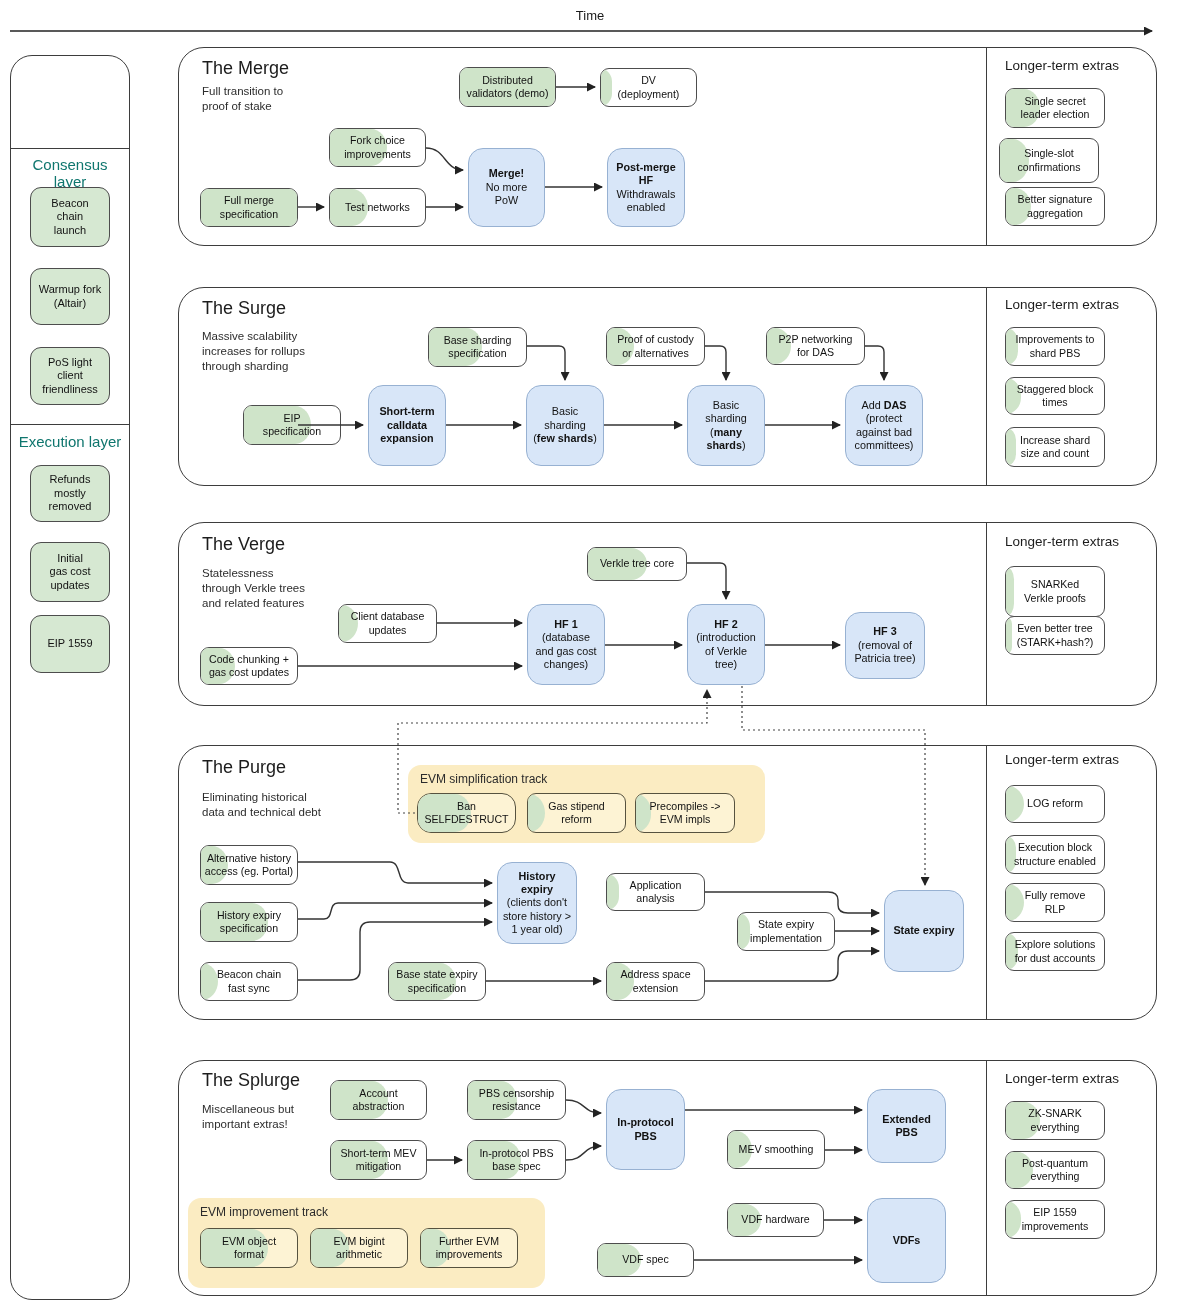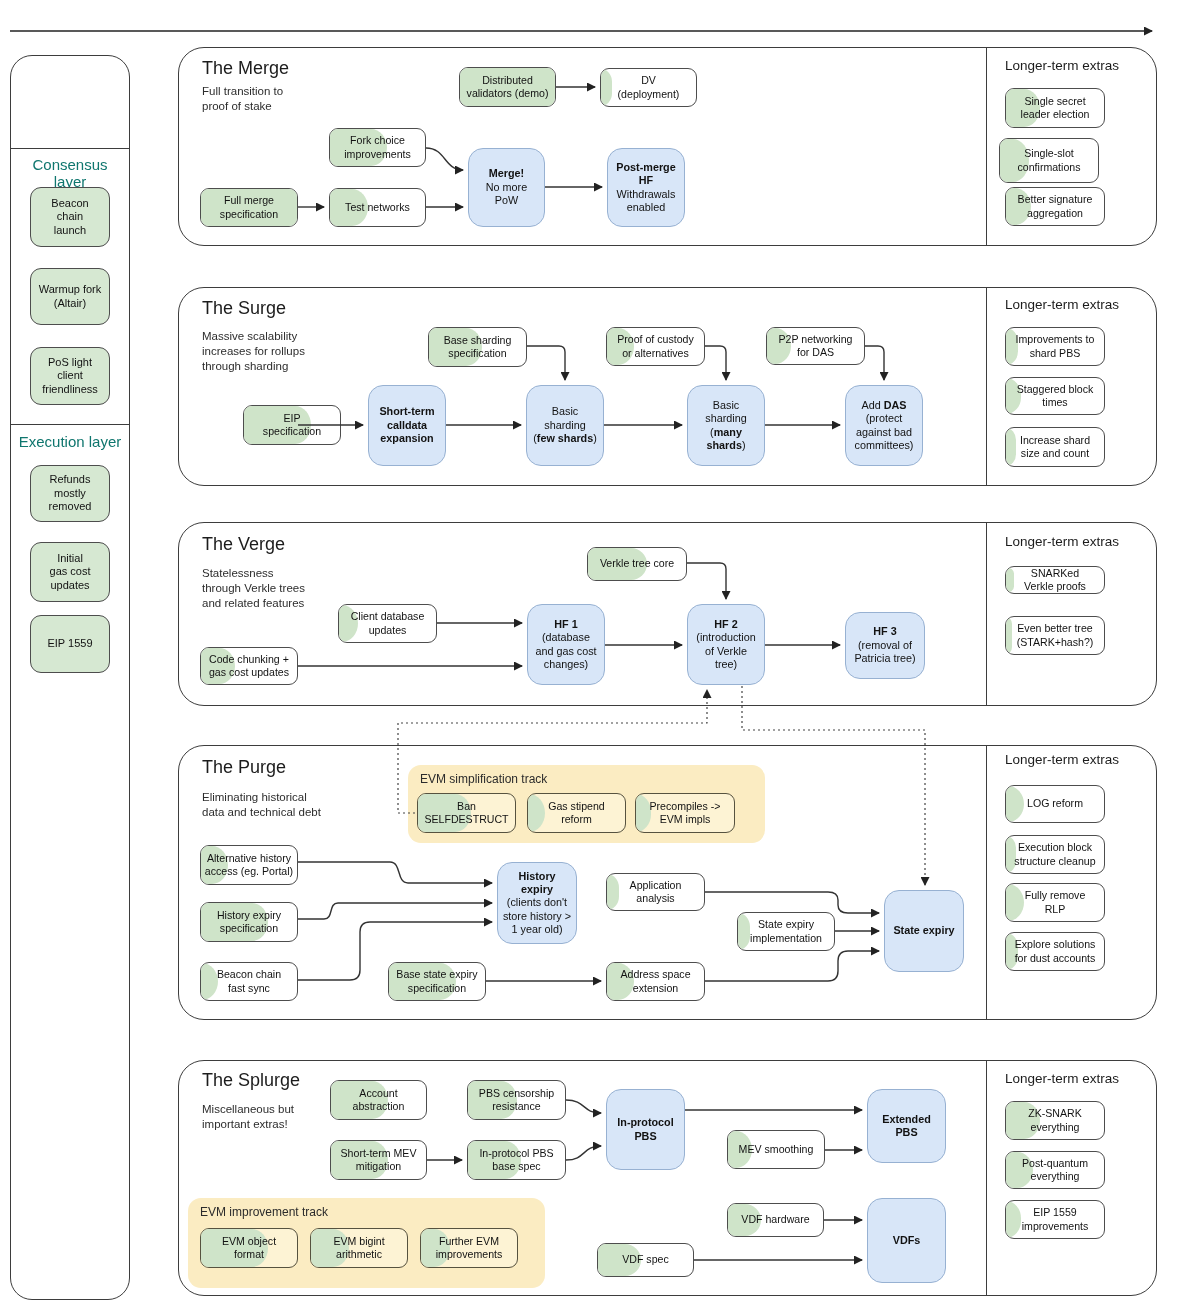--- a/index.html
+++ b/index.html
@@ -26,20 +26,21 @@
   .node.g{background:var(--green,#d6e8d2);border-radius:11px;font-size:11px;}
   .track{position:absolute;background:var(--yellow,#fbecc2);border-radius:13px;z-index:2;}
   .track .tlabel{position:absolute;left:12px;top:7px;font-size:12px;color:#2b2b2b;white-space:nowrap;}
   svg.overlay{position:absolute;left:0;top:0;z-index:4;pointer-events:none;}
 </style>
 </head>
 <body>
 
 <div id="canvas">
 
+  <div class="time-label">Time</div>
 
   <div class="frame" style="left:10px;top:55px;width:120px;height:1245px;border-radius:22px;">
     <div class="hdiv" style="top:92px;"></div>
     <div class="hdiv" style="top:368px;"></div>
   </div>
   <div class="side-label" style="top:156px;">Consensus layer</div>
   <div class="side-label" style="top:433px;">Execution layer</div>
 
   <div class="frame" style="left:178px;top:47px;width:979px;height:199px;">
       <div class="vdiv" style="left:807px;"></div>
@@ -291,34 +292,34 @@
       <span class="txt"><span style="white-space: pre-line; font-weight: bold;">HF 2</span><span style="white-space: pre-line;">
 (introduction
 of Verkle
 tree)</span></span>
     </div>
     <div class="node m" style="left: 845px; top: 612px; width: 80px; height: 67px;">
       <span class="txt"><span style="white-space: pre-line; font-weight: bold;">HF 3</span><span style="white-space: pre-line;">
 (removal of
 Patricia tree)</span></span>
     </div>
-    <div class="node" style="left: 1005px; top: 566px; width: 100px; height: 28px;">
+    <div class="node" style="left: 1005px; top: 566px; width: 100px; height: 51px;">
       <div class="fill" style="width: 8%;"></div>
       <span class="txt"><span style="white-space: pre-line;">SNARKed
 Verkle proofs</span></span>
     </div>
     <div class="node" style="left: 1005px; top: 616px; width: 100px; height: 39px;">
       <div class="fill" style="width: 6%;"></div>
       <span class="txt"><span style="white-space: pre-line;">Even better tree
 (STARK+hash?)</span></span>
     </div>
     <div class="track" style="left: 408px; top: 765px; width: 357px; height: 78px;">
       <span class="tlabel">EVM simplification track</span>
     </div>
-    <div class="node ti" style="left: 417px; top: 793px; width: 99px; height: 40px;">
+    <div class="node ti" style="left: 417px; top: 793px; width: 99px; height: 40px; border-radius: 14px;">
       <div class="fill" style="width: 55%;"></div>
       <span class="txt"><span style="white-space: pre-line;">Ban
 SELFDESTRUCT</span></span>
     </div>
     <div class="node ti" style="left: 527px; top: 793px; width: 99px; height: 40px;">
       <div class="fill" style="width: 18%;"></div>
       <span class="txt"><span style="white-space: pre-line;">Gas stipend
 reform</span></span>
     </div>
     <div class="node ti" style="left: 635px; top: 793px; width: 100px; height: 40px;">
@@ -371,21 +372,21 @@
     <div class="node m" style="left: 884px; top: 890px; width: 80px; height: 82px;">
       <span class="txt"><span style="white-space: pre-line; font-weight: bold;">State expiry</span></span>
     </div>
     <div class="node" style="left: 1005px; top: 785px; width: 100px; height: 38px;">
       <div class="fill" style="width: 18%;"></div>
       <span class="txt"><span style="white-space: pre-line;">LOG reform</span></span>
     </div>
     <div class="node" style="left: 1005px; top: 835px; width: 100px; height: 39px;">
       <div class="fill" style="width: 10%;"></div>
       <span class="txt"><span style="white-space: pre-line;">Execution block
-structure cleanup</span></span>
+structure enabled</span></span>
     </div>
     <div class="node" style="left: 1005px; top: 883px; width: 100px; height: 39px;">
       <div class="fill" style="width: 18%;"></div>
       <span class="txt"><span style="white-space: pre-line;">Fully remove
 RLP</span></span>
     </div>
     <div class="node" style="left: 1005px; top: 932px; width: 100px; height: 39px;">
       <div class="fill" style="width: 12%;"></div>
       <span class="txt"><span style="white-space: pre-line;">Explore solutions
 for dust accounts</span></span>

